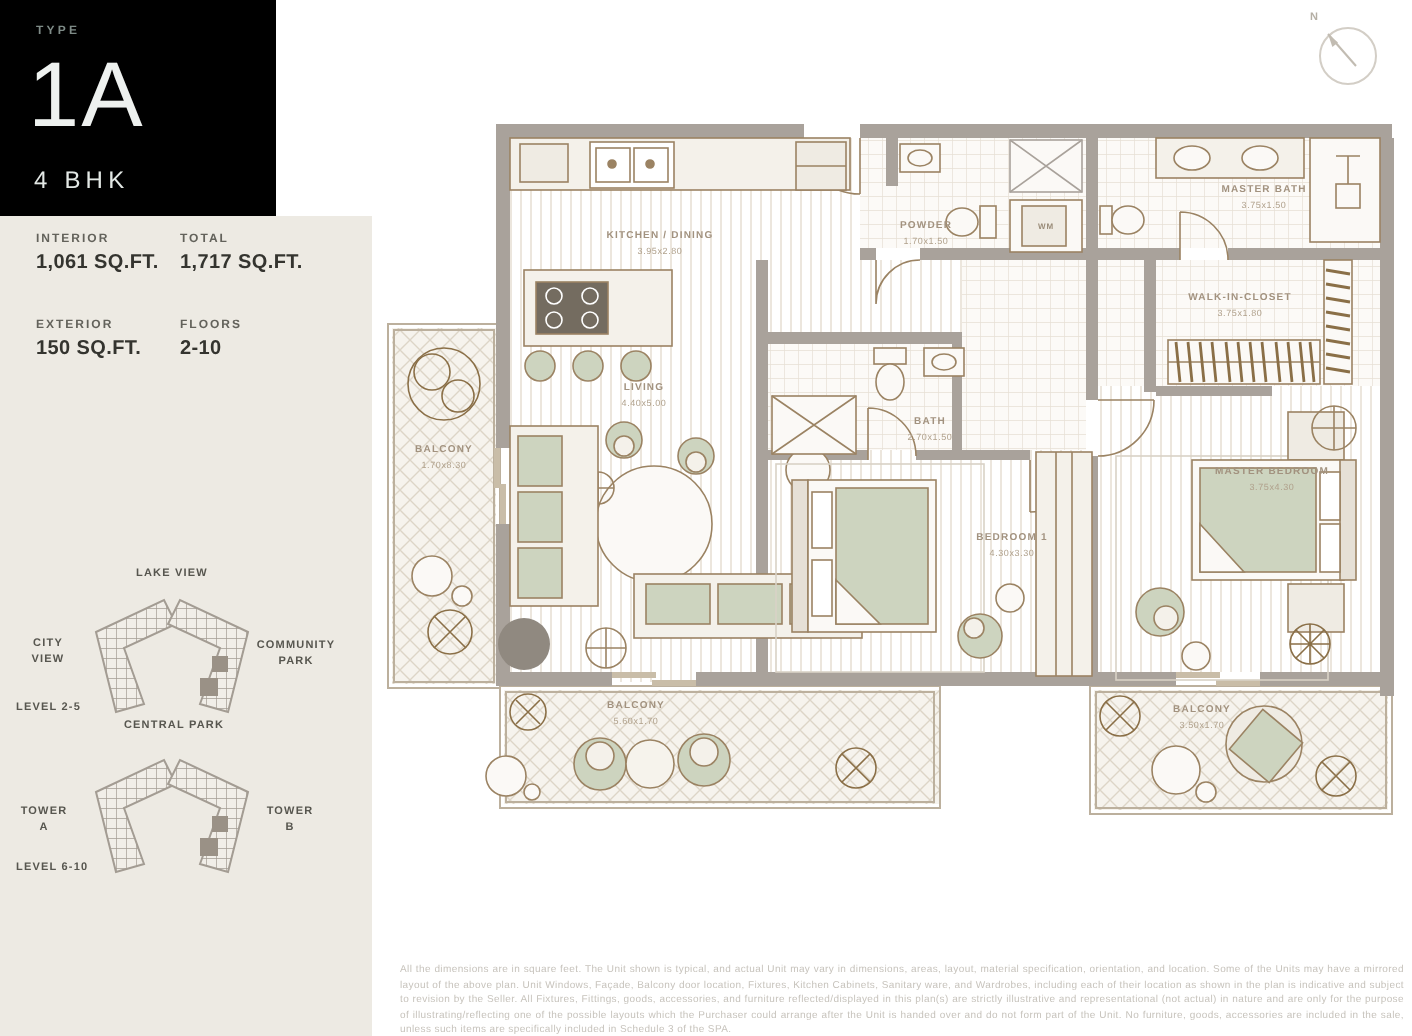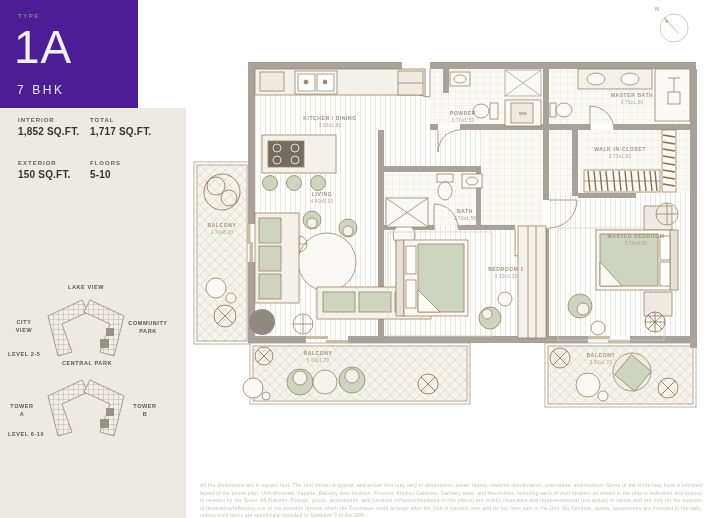--- a/index.html
+++ b/index.html
@@ -1,21 +1,21 @@
 <!DOCTYPE html>
 <html><head>
 <meta charset="utf-8">
 <style>
   html,body{margin:0;padding:0;}
   body{width:706px;height:518px;position:relative;background:#ffffff;
        font-family:"Liberation Sans", sans-serif;overflow:hidden;}
   .abs{position:absolute;}
 
   
-  .type-card{left:0;top:0;width:138px;height:108px;background:#4c1d95;}
+  .type-card{left:0;top:0;width:138px;height:108px;background:#000000;}
   .type-label{left:18px;top:13px;font-size:6px;font-weight:bold;letter-spacing:1.6px;color:#7e8b87;}
   .type-code{left:14px;top:20px;font-size:46px;font-weight:300;color:#eef1ef;letter-spacing:1px;}
   .type-sub{left:17px;top:83px;font-size:12px;letter-spacing:2.6px;color:#e3e8e5;}
   .side-panel{left:0;top:108px;width:186px;height:410px;background:#edeae3;}
   .stat-label{font-size:6px;font-weight:bold;letter-spacing:1px;color:#63625b;}
   .stat-value{font-size:10px;font-weight:bold;color:#34342f;margin-top:3px;letter-spacing:0.2px;}
   .map-lbl{font-size:5.5px;font-weight:bold;letter-spacing:0.6px;color:#57564f;text-align:center;line-height:1.5;}
   .ctr{transform:translateX(-50%);}
 
   
@@ -332,39 +332,39 @@
           <circle cx="668" cy="388" r="10"></circle>
           <path d="M661,381 L675,395 M675,381 L661,395"></path>
         </g>
     </g>
   </g>
 </svg>
 
 <div class="abs type-card">
   <div class="abs type-label">TYPE</div>
   <div class="abs type-code">1A</div>
-  <div class="abs type-sub">7 BHK</div>
+  <div class="abs type-sub">4 BHK</div>
 </div>
 <div class="abs side-panel"></div>
 
 <div class="abs" style="left:18px;top:117px">
   <div class="stat-label">INTERIOR</div>
-  <div class="stat-value">1,852 SQ.FT.</div>
+  <div class="stat-value">1,061 SQ.FT.</div>
 </div>
 <div class="abs" style="left:90px;top:117px">
   <div class="stat-label">TOTAL</div>
   <div class="stat-value">1,717 SQ.FT.</div>
 </div>
 <div class="abs" style="left:18px;top:160px">
   <div class="stat-label">EXTERIOR</div>
   <div class="stat-value">150 SQ.FT.</div>
 </div>
 <div class="abs" style="left:90px;top:160px">
   <div class="stat-label">FLOORS</div>
-  <div class="stat-value">5-10</div>
+  <div class="stat-value">2-10</div>
 </div>
 
 <div class="abs map-lbl ctr" style="left:86px;top:283px">LAKE VIEW</div>
 <svg class="abs" style="left:38px;top:294px" width="96" height="64" viewBox="0 0 96 64">
     <use href="#bldg"></use>
   </svg>
 <div class="abs map-lbl ctr" style="left:24px;top:318px;width:30px">CITY VIEW</div>
 <div class="abs map-lbl ctr" style="left:148px;top:319px;width:52px">COMMUNITY PARK</div>
 <div class="abs map-lbl" style="left:8px;top:350px">LEVEL 2-5</div>
 <div class="abs map-lbl ctr" style="left:87px;top:359px">CENTRAL PARK</div>

